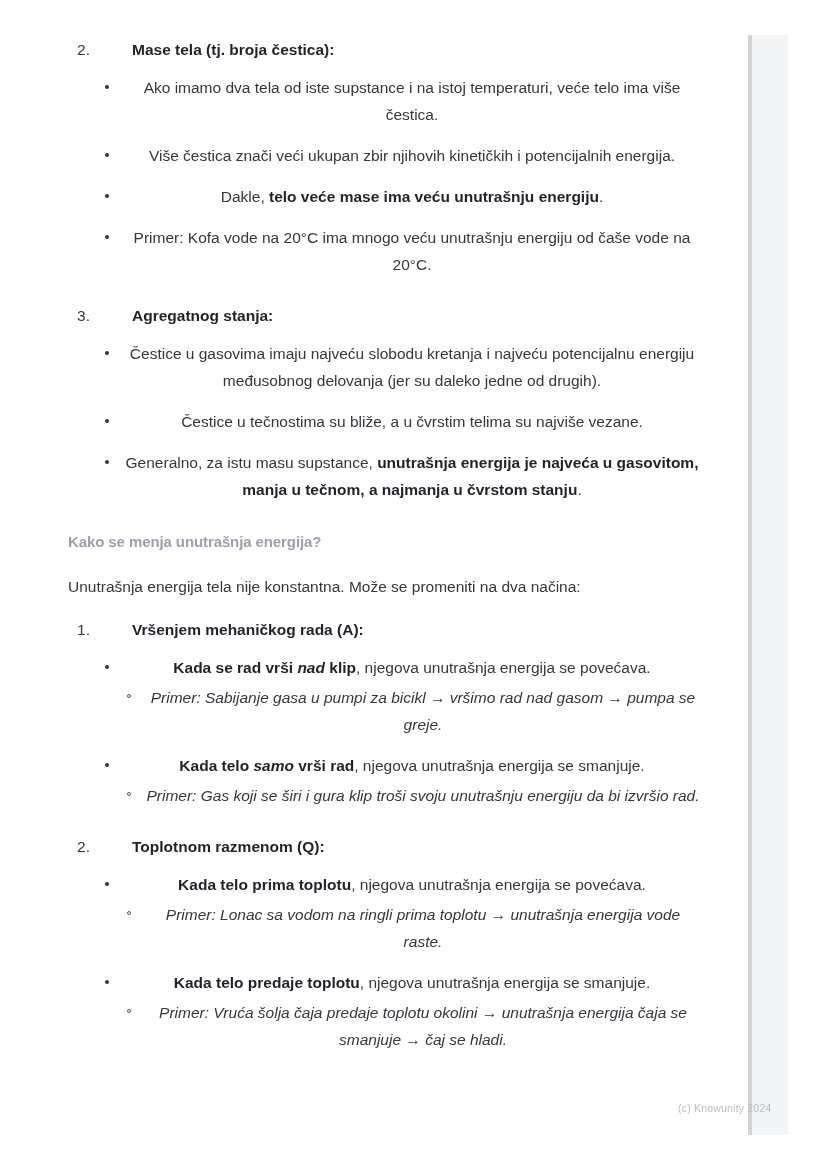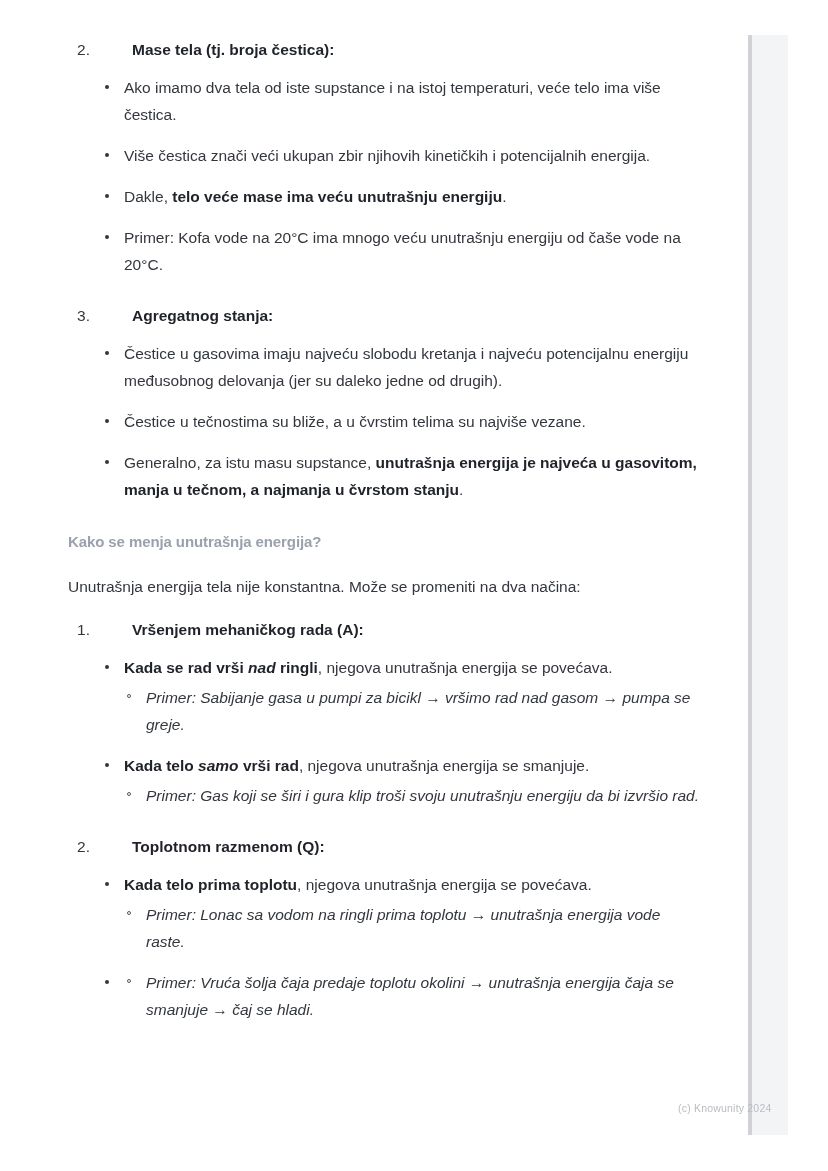--- a/index.html
+++ b/index.html
@@ -75,20 +75,21 @@
     margin: 11px 0 0 0;
     padding: 0;
   }
   ul.lvl1 > li {
     position: relative;
     padding-left: 30px;
     margin-bottom: 14px;
     font-size: 15.5px;
     line-height: 27px;
     color: #33373d;
+    text-align: center;
   }
   ul.lvl1 > li:last-child { margin-bottom: 0; }
   ul.lvl1 > li > .disc {
     position: absolute;
     left: 11px;
     top: 11px;
     width: 4px;
     height: 4px;
     border-radius: 50%;
     background: #33373d;
@@ -198,41 +199,41 @@
 
   <p class="lead">Unutrašnja energija tela nije konstantna. Može se promeniti na dva načina:</p>
 
   <div class="block-gap-sm"></div>
 
   <ol class="num">
     <li class="num-item">
       <span class="num-marker">1.</span>
       <span class="num-label">Vršenjem mehaničkog rada (A):</span>
       <ul class="lvl1">
-          <li><span class="disc"></span><span><b>Kada se rad vrši </b><b><i>nad</i></b><b> ringli</b>, njegova unutrašnja energija se povećava.</span><ul class="lvl2">
+          <li><span class="disc"></span><span><b>Kada se rad vrši </b><b><i>nad</i></b><b> klip</b>, njegova unutrašnja energija se povećava.</span><ul class="lvl2">
               <li><span class="circ"></span><span>Primer: Sabijanje gasa u pumpi za bicikl → vršimo rad nad gasom → pumpa se greje.</span></li>
             </ul></li>
           <li><span class="disc"></span><span><b>Kada telo </b><b><i>samo</i></b><b> vrši rad</b>, njegova unutrašnja energija se smanjuje.</span><ul class="lvl2">
               <li><span class="circ"></span><span>Primer: Gas koji se širi i gura klip troši svoju unutrašnju energiju da bi izvršio rad.</span></li>
             </ul></li>
         </ul>
     </li>
   </ol>
 
   <div class="block-gap"></div>
 
   <ol class="num">
     <li class="num-item">
       <span class="num-marker">2.</span>
       <span class="num-label">Toplotnom razmenom (Q):</span>
       <ul class="lvl1">
           <li><span class="disc"></span><span><b>Kada telo prima toplotu</b>, njegova unutrašnja energija se povećava.</span><ul class="lvl2">
               <li><span class="circ"></span><span>Primer: Lonac sa vodom na ringli prima toplotu → unutrašnja energija vode raste.</span></li>
             </ul></li>
-          <li><span class="disc"></span><ul class="lvl2">
+          <li><span class="disc"></span><span><b>Kada telo predaje toplotu</b>, njegova unutrašnja energija se smanjuje.</span><ul class="lvl2">
               <li><span class="circ"></span><span>Primer: Vruća šolja čaja predaje toplotu okolini → unutrašnja energija čaja se smanjuje → čaj se hladi.</span></li>
             </ul></li>
         </ul>
     </li>
   </ol>
 
 </div>
 
 <div id="side-strip"></div>
 

